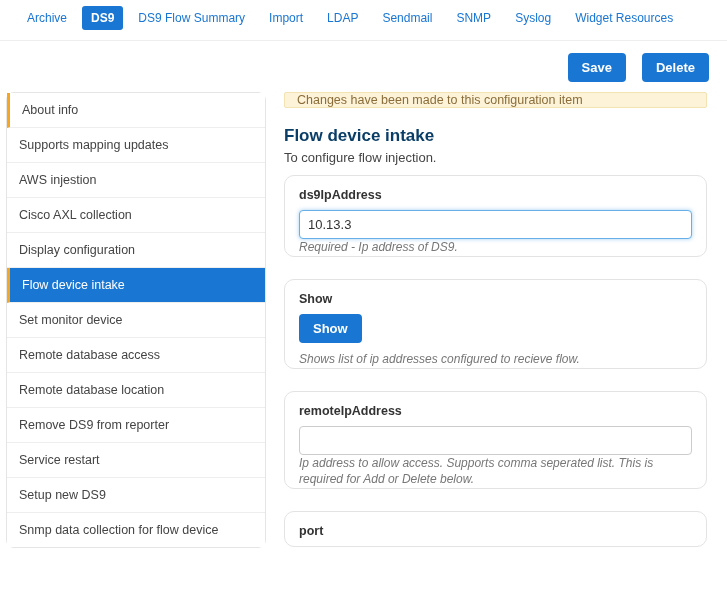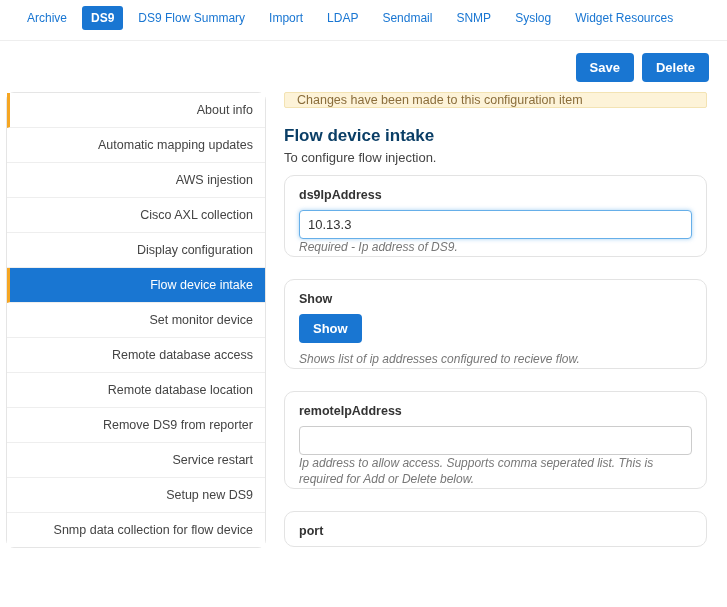--- a/index.html
+++ b/index.html
@@ -27,21 +27,21 @@
     cursor: pointer;
   }
   .topnav a.active {
     background: #1976d2;
     color: #fff;
     font-weight: 600;
   }
   .actionbar {
     display: flex;
     justify-content: flex-end;
-    gap: 8px;
+    gap: 16px;
     padding: 12px 18px 10px 0;
   }
   .btn {
     background: #1976d2;
     color: #fff;
     border: none;
     border-radius: 4px;
     padding: 7px 14px;
     font-size: 13px;
     font-weight: 600;
@@ -52,21 +52,20 @@
     gap: 18px;
     padding: 0 6px 0 6px;
   }
   .sidebar {
     width: 260px;
     flex-shrink: 0;
   }
   .sidebar-list {
     border: 1px solid #e5e5e5;
     border-radius: 8px;
-    text-align: right;
   }
   .sidebar-item {
     padding: 10px 12px;
     font-size: 12.5px;
     color: #444;
     border-bottom: 1px solid #eee;
     cursor: pointer;
     background: #fff;
   }
   .sidebar-item:last-child { border-bottom: none; }
@@ -151,21 +150,21 @@
 
 <div class="actionbar">
   <button class="btn">Save</button>
   <button class="btn">Delete</button>
 </div>
 
 <div class="container">
   <aside class="sidebar">
     <div class="sidebar-list" id="sidebar-list">
         <div class="sidebar-item accent">About info</div>
-        <div class="sidebar-item">Automatic mapping updates</div>
+        <div class="sidebar-item">Supports mapping updates</div>
         <div class="sidebar-item">AWS injestion</div>
         <div class="sidebar-item">Cisco AXL collection</div>
         <div class="sidebar-item">Display configuration</div>
         <div class="sidebar-item active">Flow device intake</div>
         <div class="sidebar-item">Set monitor device</div>
         <div class="sidebar-item">Remote database access</div>
         <div class="sidebar-item">Remote database location</div>
         <div class="sidebar-item">Remove DS9 from reporter</div>
         <div class="sidebar-item">Service restart</div>
         <div class="sidebar-item">Setup new DS9</div>

